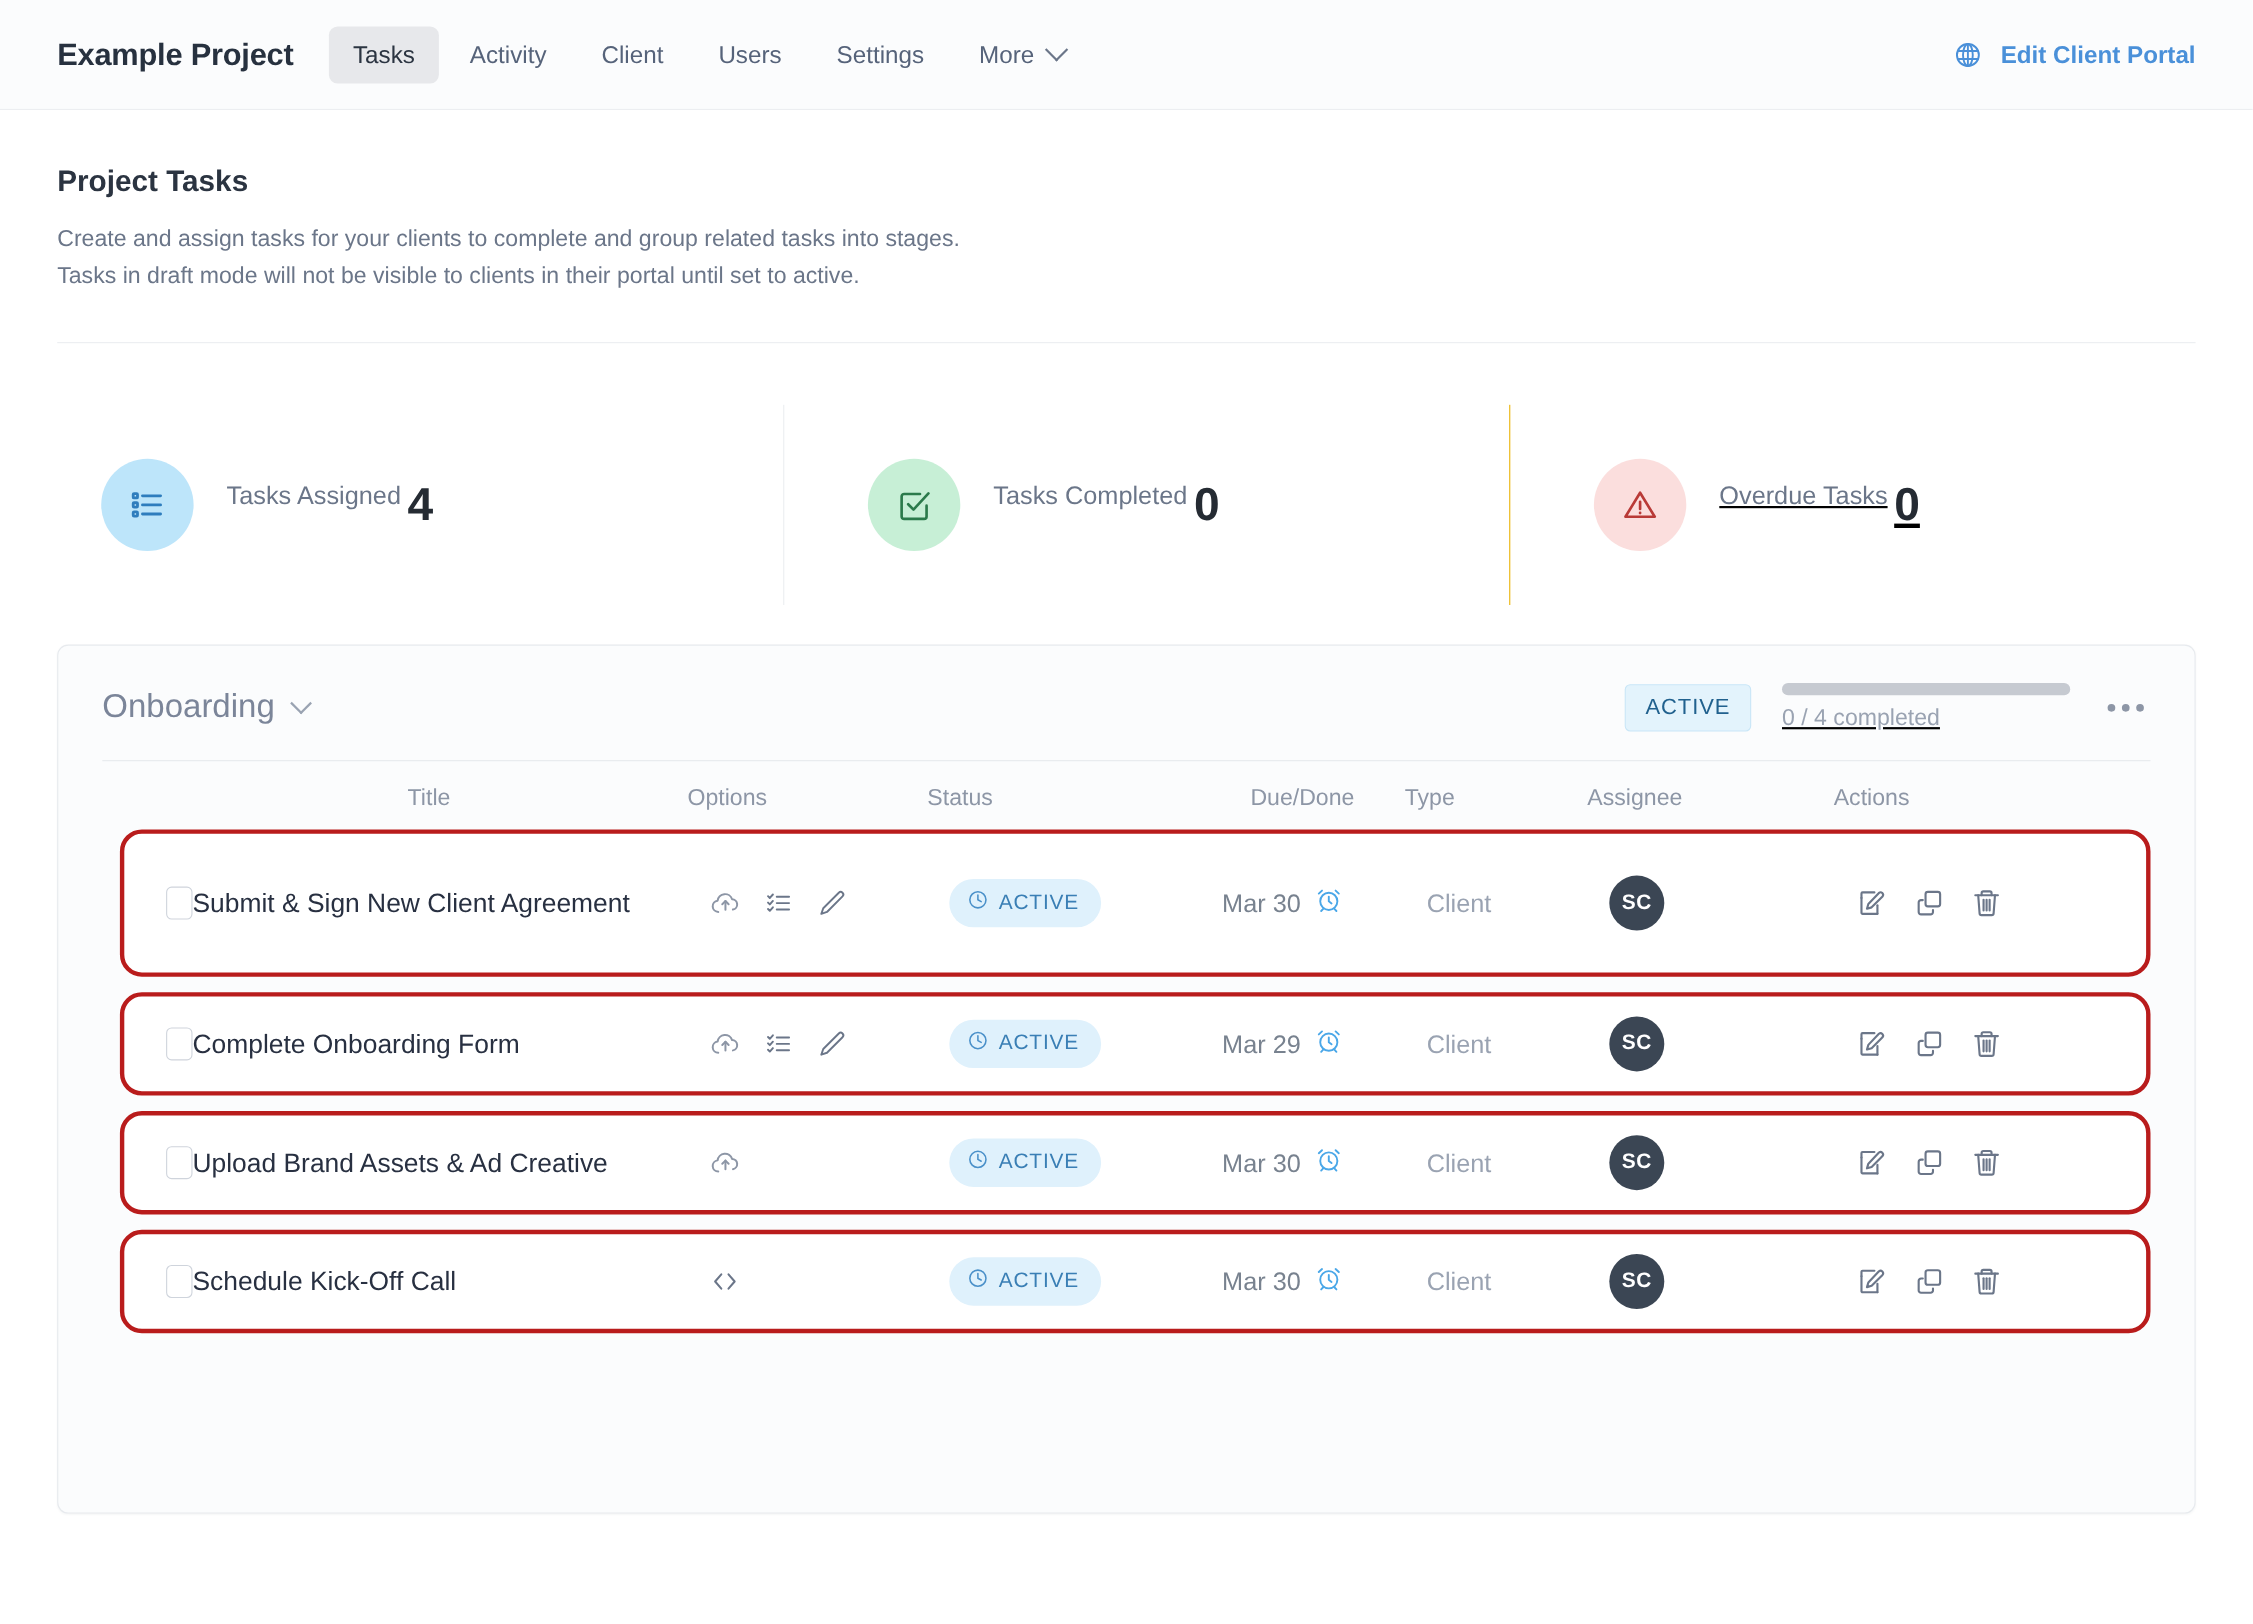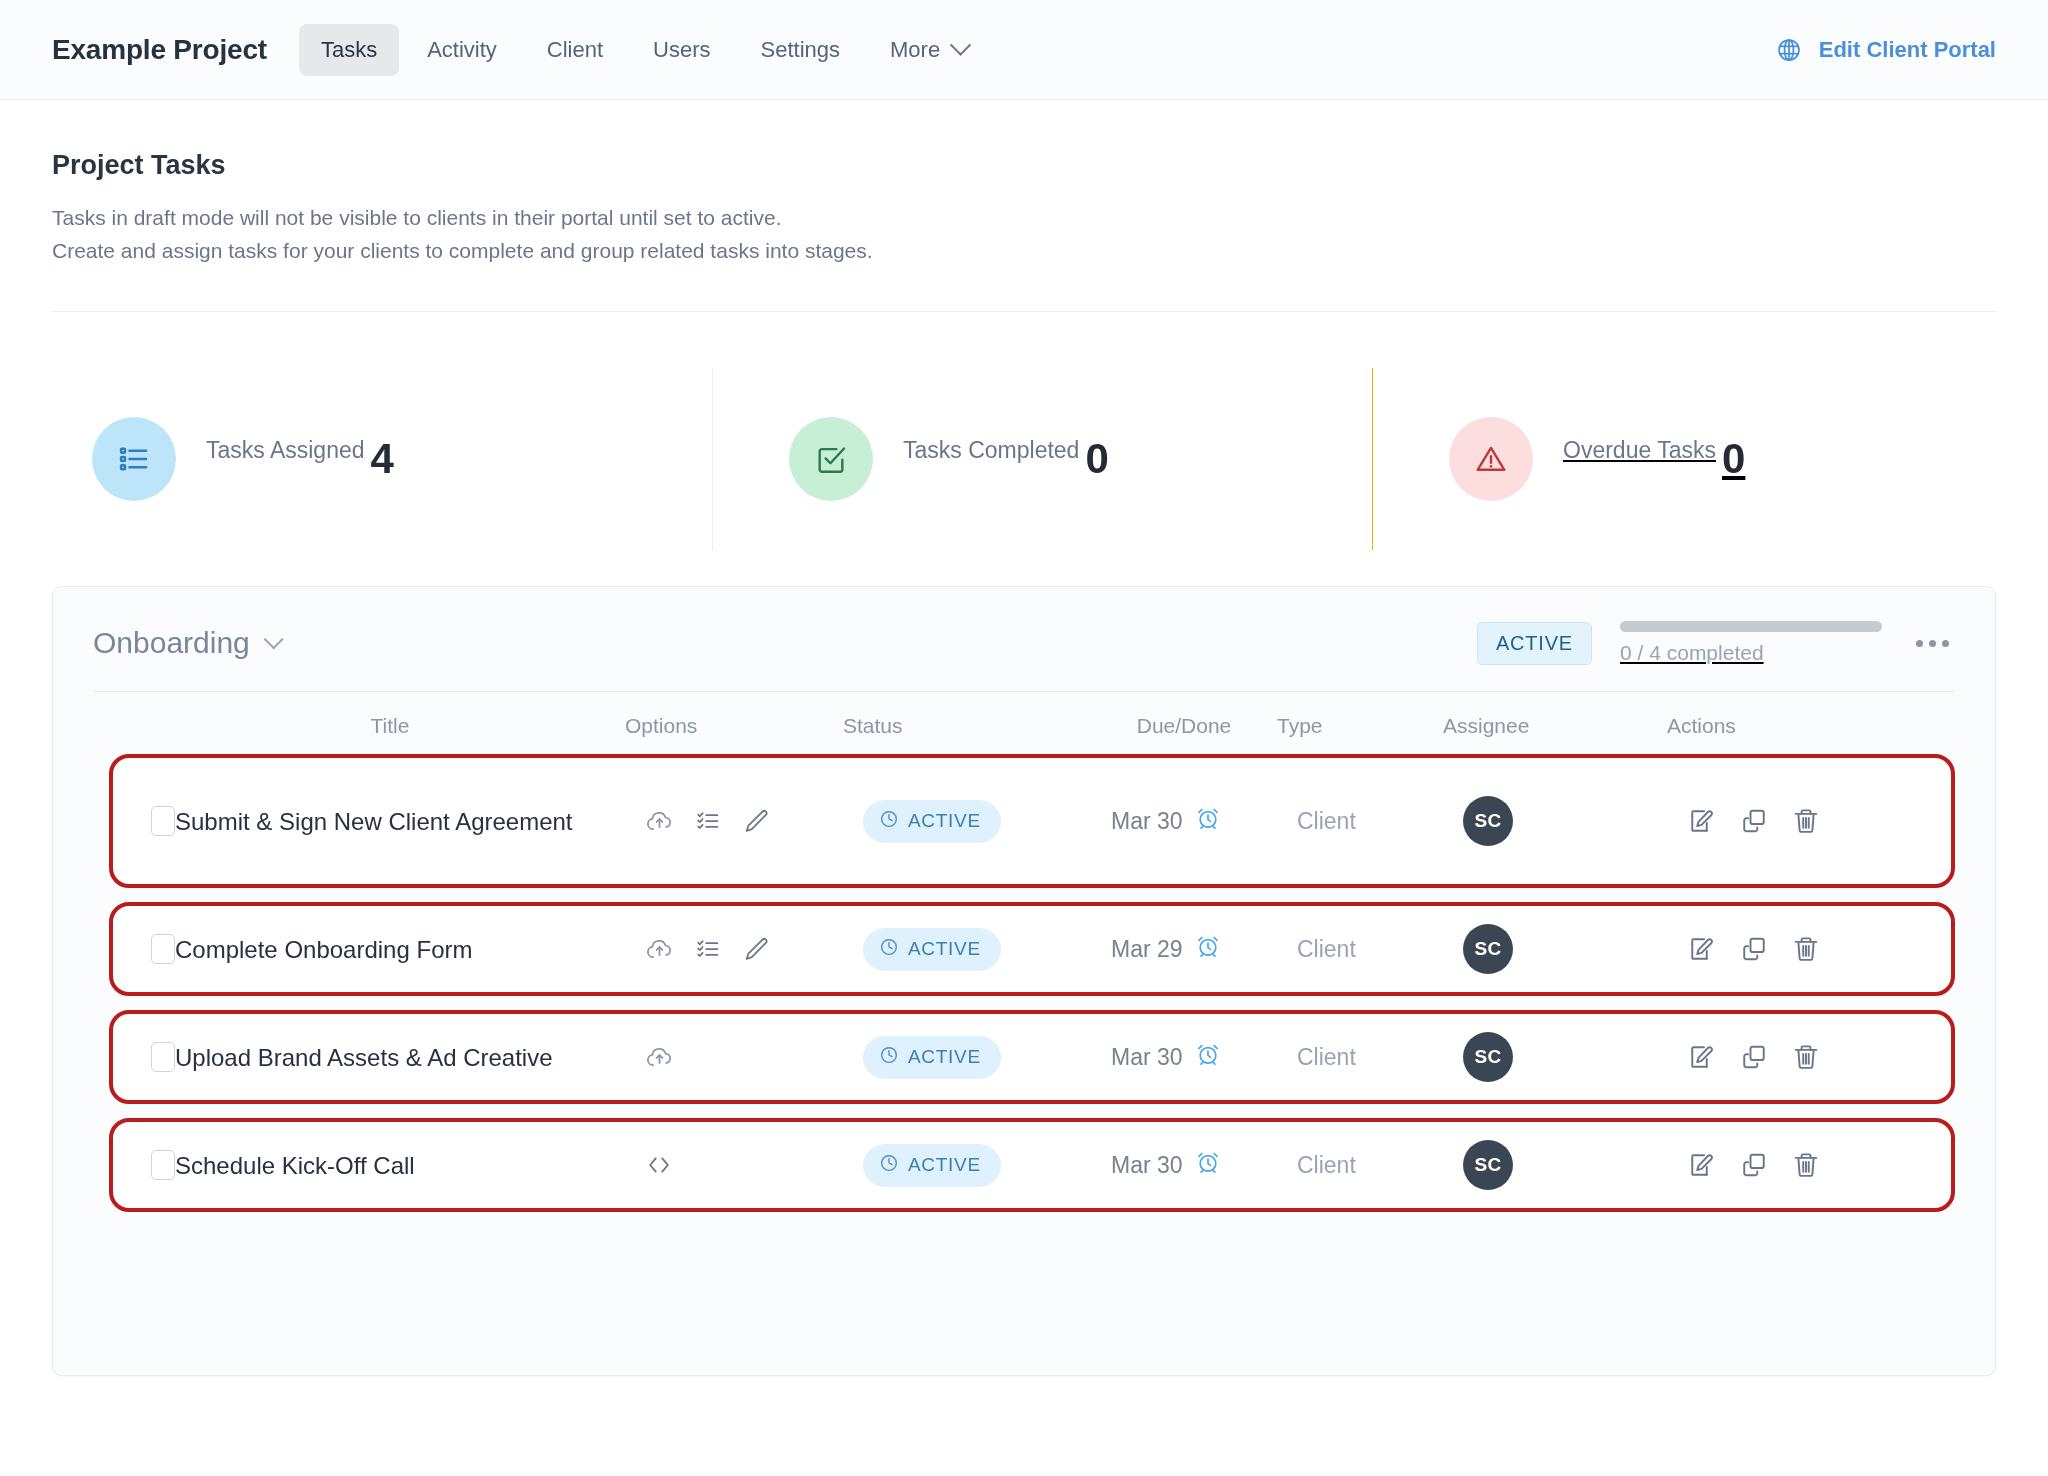--- a/index.html
+++ b/index.html
@@ -223,22 +223,22 @@
       <line x1="12" y1="2.8" x2="12" y2="21.2"></line>
     </svg>
     <span>Edit Client Portal</span>
   </div>
 </div>
 
 <div class="page">
 
   <div class="page-title">Project Tasks</div>
   <div class="page-desc">
+    <div>Create and assign tasks for your clients to complete and group related tasks into stages.</div>
     <div>Tasks in draft mode will not be visible to clients in their portal until set to active.</div>
-    <div>Create and assign tasks for your clients to complete and group related tasks into stages.</div>
   </div>
 
   <div class="divider"></div>
 
   <div class="stats">
 
     <div class="stat s1">
       <div class="stat-ic" style="background:#bde5fa">
         <svg width="36" height="36" viewBox="0 0 24 24" fill="none" stroke="#2e7dbd" stroke-width="1.7" stroke-linecap="round">
           <line x1="9" y1="6.5" x2="20" y2="6.5"></line>

